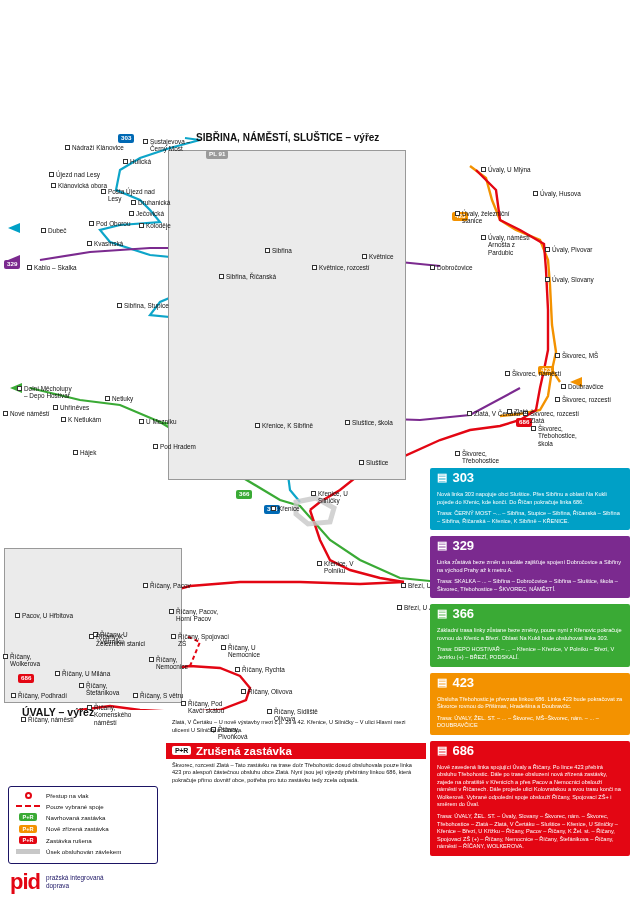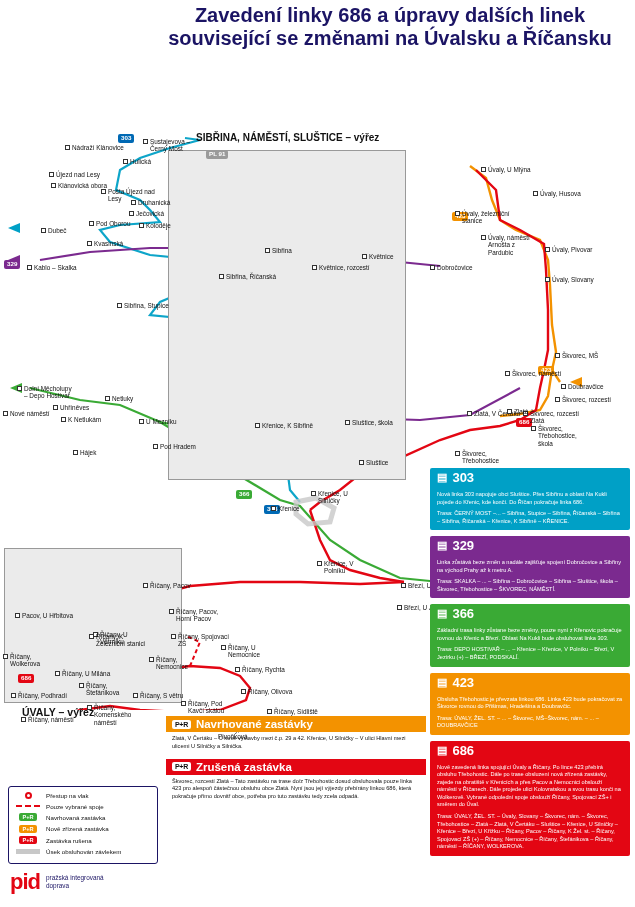--- a/index.html
+++ b/index.html
@@ -163,24 +163,20 @@
     letter-spacing: -1px; line-height: 0.9;
   }
   .pid-txt {
     font-size: 6.4px; color: #1b1464; line-height: 1.25; padding-bottom: 2px;
   }
 </style>
 </head>
 <body>
 
 <div class="header">
-  <div class="header-title">
-    <div>Zavedení linky 686 a úpravy dalších linek</div>
-    <div>související se změnami na Úvalsku a Říčansku</div>
-  </div>
 </div>
 
 <div class="map">
 
   <svg width="635" height="640">
 
     <path d="M185,68 L200,70 L170,78 L140,88 L120,100 L116,120 L140,130 L150,140 L160,152 L120,155 L100,160 L110,172 L150,185 L200,190 L250,190 L272,186" stroke="#00a0c6" stroke-width="2.2" fill="none" opacity="0.95"></path>
     <path d="M272,186 L250,205 L200,215 L160,232 L150,245 L200,250 L250,250 L280,240 L282,200" stroke="#00a0c6" stroke-width="2.2" fill="none" opacity="0.95"></path>
     <path d="M282,200 L284,300 L282,360 L290,420 L300,432" stroke="#00a0c6" stroke-width="2.2" fill="none" opacity="0.95"></path>
 
@@ -425,24 +421,20 @@
       <div class="route">Trasa: ÚVALY, ŽEL. ST. – Úvaly, Slovany – Škvorec, nám. – Škvorec, Třebohostice – Zlatá – Zlatá, V Čertáku – Sluštice – Křenice, U Silničky – Křenice – Březí, U Křížku – Říčany, Pacov – Říčany, K Žel. st. – Říčany, Spojovací ZŠ (+) – Říčany, Nemocnice – Říčany, Štefánikova – Říčany, náměstí – ŘÍČANY, WOLKEROVA.</div>
     </div>
   </div>
 
 </div>
 
 <div class="stop-panel">
 
 
   <div class="sp-item sp-prop">
-    <div class="sp-head">
-      <span class="sp-icon">P+R</span>
-      <span>Navrhované zastávky</span>
-    </div>
     <div class="sp-body">Zlatá, V Čertáku – U nově výstavby mezi č.p. 29 a 42. Křenice, U Silničky – V ulici Hlavní mezi ulicemi U Silničky a Silnička.</div>
   </div>
 
   <div class="sp-item sp-can">
     <div class="sp-head">
       <span class="sp-icon">P+R</span>
       <span>Zrušená zastávka</span>
     </div>
     <div class="sp-body">Škvorec, rozcestí Zlatá – Tato zastávku na trase do/z Třebohostic dosud obsluhovala pouze linka 423 pro alespoň částečnou obsluhu obce Zlatá. Nyní jsou její výjezdy přebírány linkou 686, která pokračuje přímo dovnitř obce, potřeba pro tuto zastávku tedy zcela odpadá.</div>
   </div>

